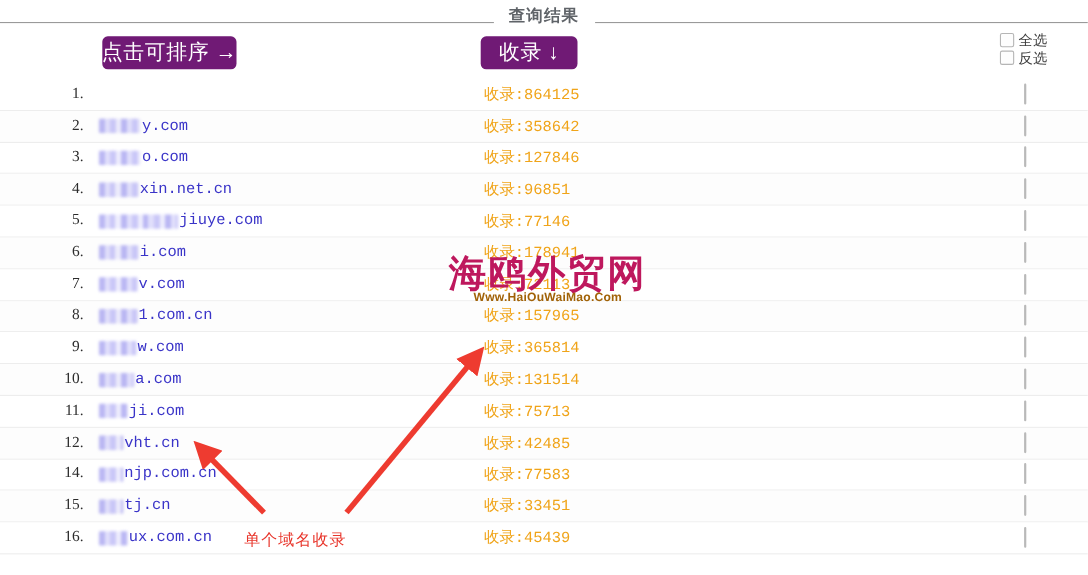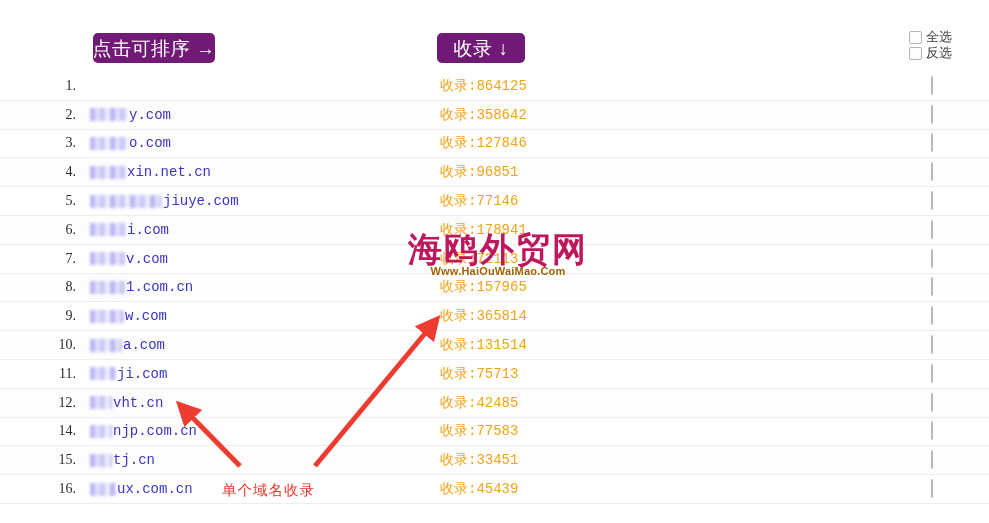--- a/index.html
+++ b/index.html
@@ -92,21 +92,20 @@
     right: 10px;
     top: 0px;
     width: 70px;
     display: flex;
     flex-direction: column;
     gap: 2px;
     align-items: flex-start;
   }
   .select-row {
     display: flex;
-    align-items: center;
     gap: 4px;
     cursor: pointer;
   }
   .cb {
     width: 13px;
     height: 13px;
     border: 1px solid #b5b5b5;
     border-radius: 2px;
     background: #fdfdfd;
     flex: 0 0 auto;
@@ -239,20 +238,25 @@
     color: #e8352b;
     letter-spacing: 1px;
     white-space: nowrap;
   }
 </style>
 </head>
 <body>
 
 <div id="app">
 
+  <div class="page-header">
+    <div class="rule"></div>
+    <div class="page-title">查询结果</div>
+    <div class="rule"></div>
+  </div>
 
   <div class="toolbar">
     <button class="sort-btn sort-btn-domain">点击可排序  →</button>
 
     <button class="sort-btn sort-btn-index">收录  ↓</button>
 
     <div class="select-group">
       <div class="select-row">
         <span class="cb"></span>
         <span class="select-label">全选</span>

